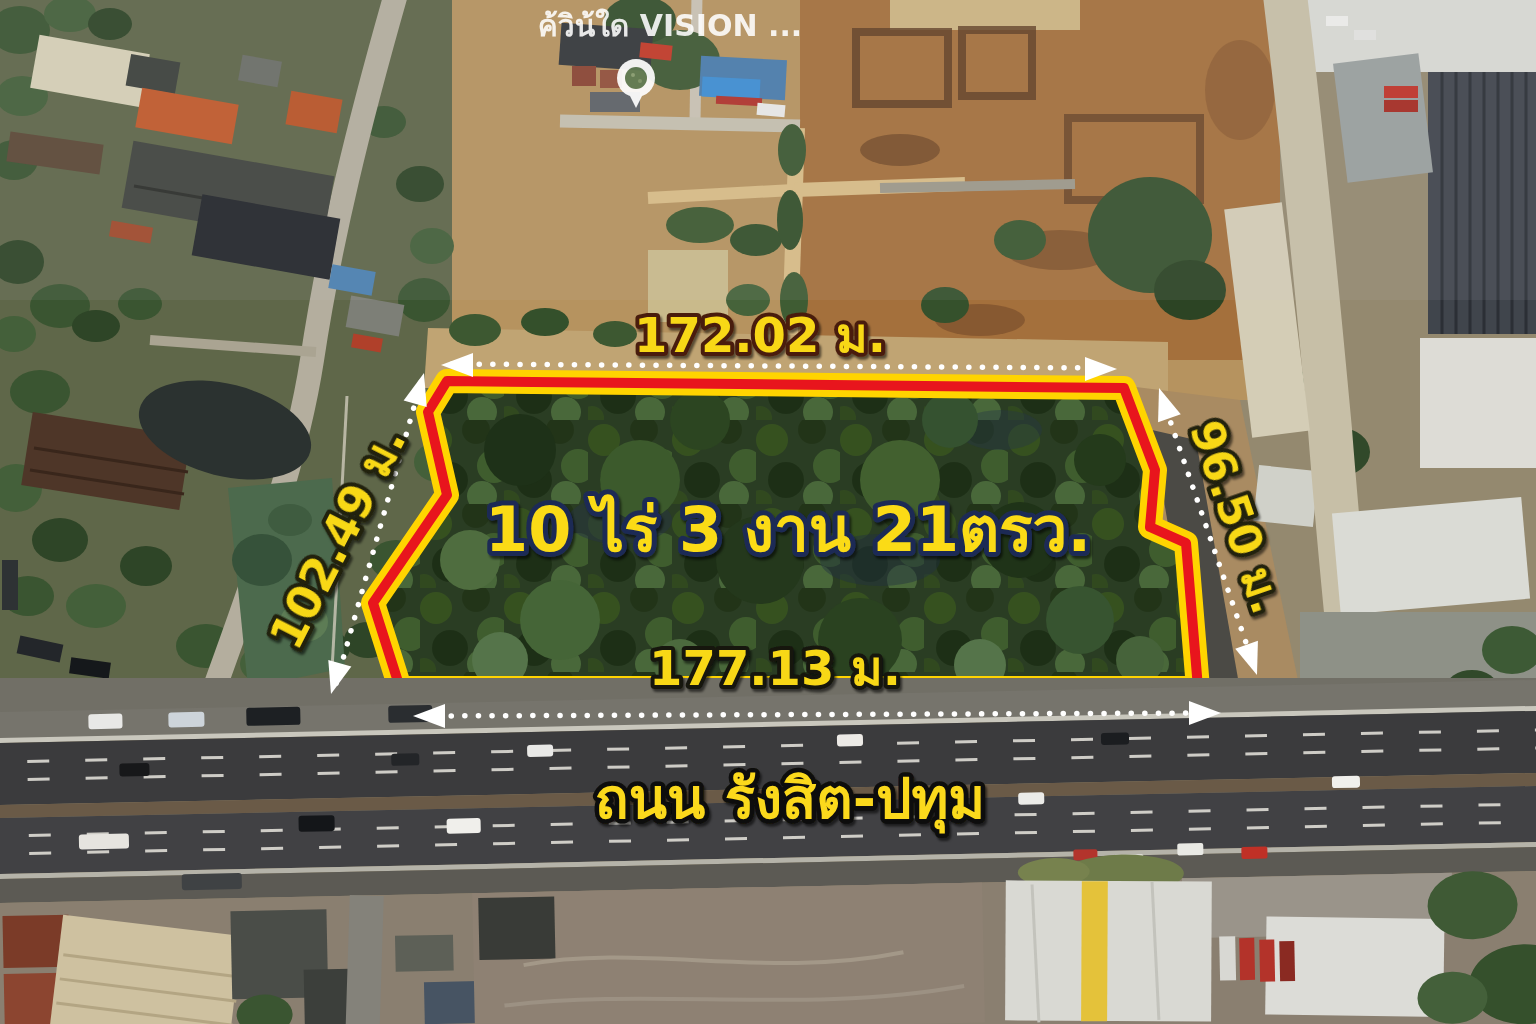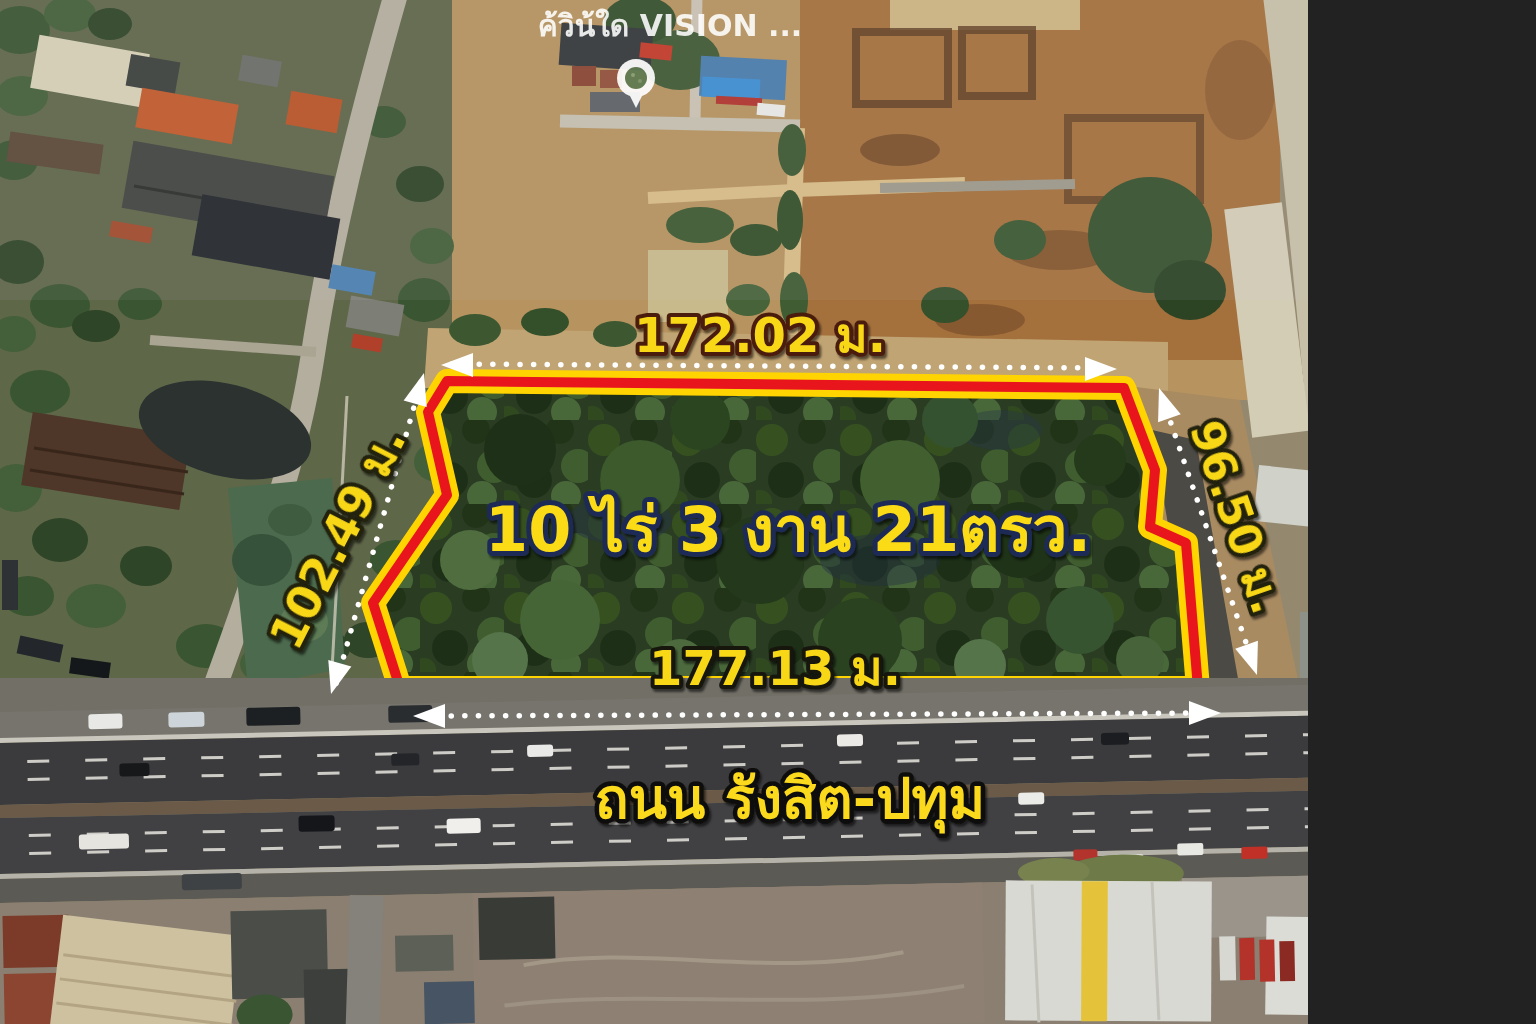--- a/index.html
+++ b/index.html
@@ -1,16 +1,16 @@
 <!DOCTYPE html>
 <html><head>
 <meta charset="utf-8">
 <style>
   html,body{margin:0;padding:0;background:#222;}
-  .scene{position:relative;width:1308px;height:1024px;overflow:hidden;}
+  .scene{position:relative;width:1536px;height:1024px;overflow:hidden;}
   svg{display:block;}
   text{font-family:"DejaVu Sans","Liberation Sans",sans-serif;}
   .lbl{font-weight:bold;}
 </style>
 </head>
 <body>
 
 <div class="scene">
 <svg width="1536" height="1024" viewBox="0 0 1536 1024">
 <defs>

